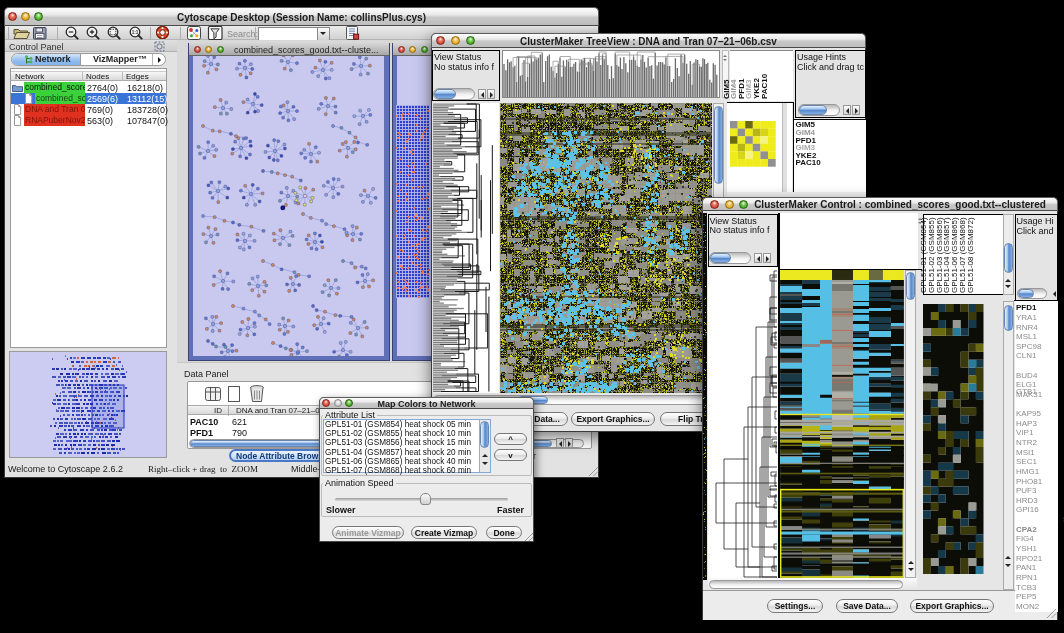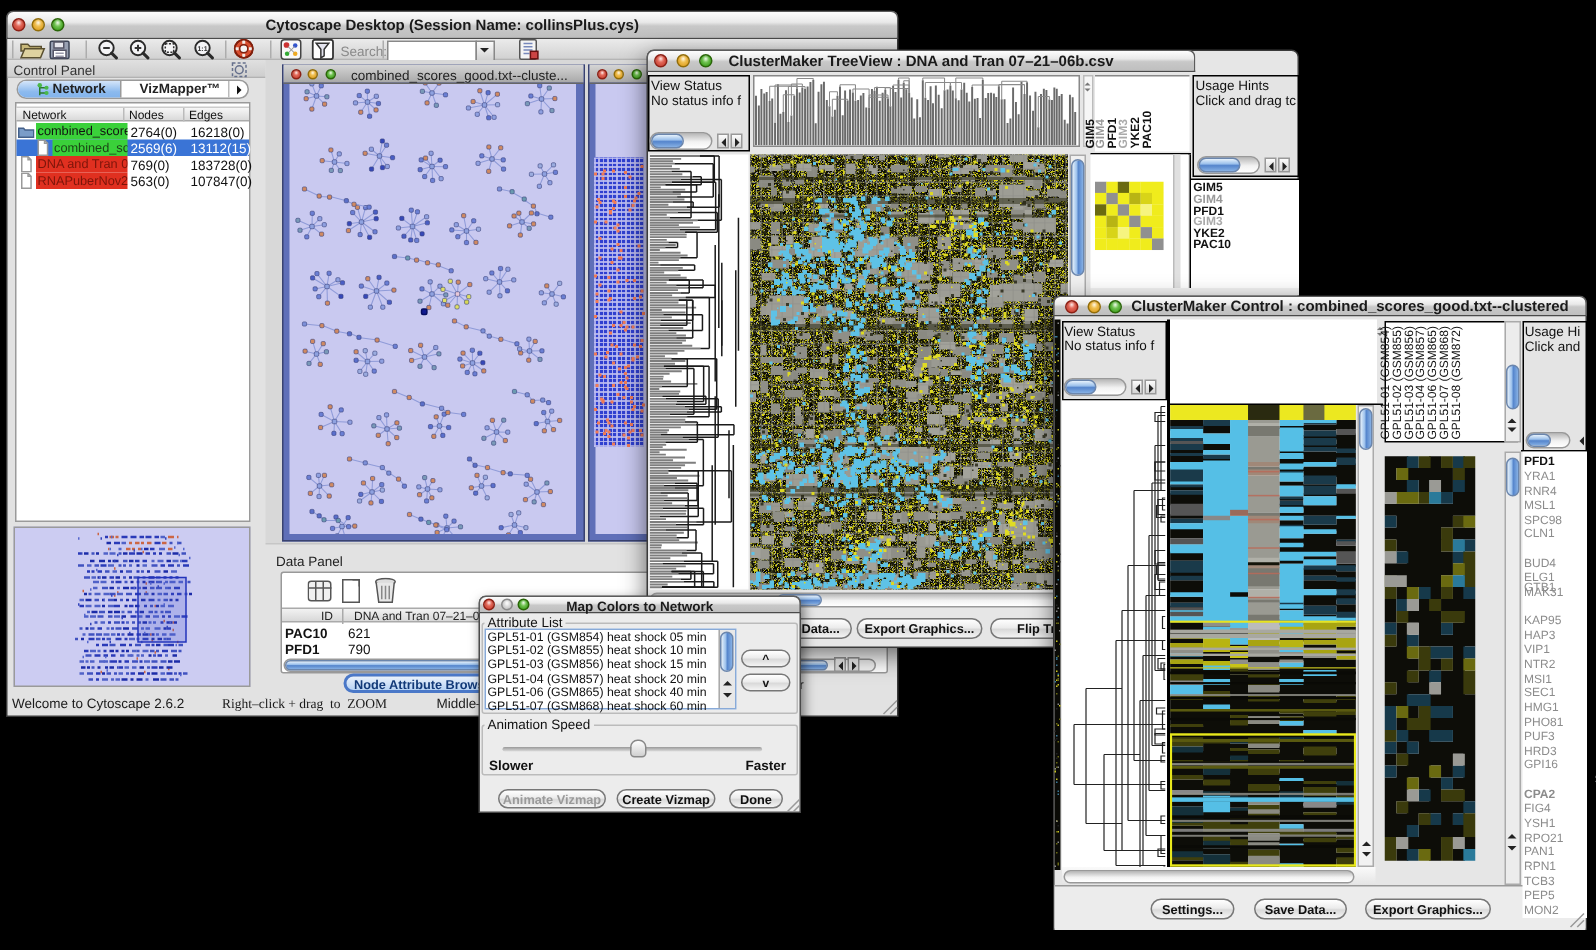--- a/index.html
+++ b/index.html
@@ -1061,21 +1061,21 @@
     <div class="t" style="left:5px;top:0px;font-size:8.5px;font-weight:bold;color:#123a78;">Node Attribute Brows</div>
   </div>
 <div class="t" style="left:533px;top:451px;font-size:8.5px;color:#222;">r</div>
 <div class="t" style="left:8px;top:464px;font-size:9px;color:#1a1a1a;">Welcome to Cytoscape 2.6.2</div>
 <div class="t" style="left:148px;top:464px;font-size:9px;color:#1a1a1a;font-family:Liberation Serif, serif;">Right–click + drag&nbsp; to&nbsp; ZOOM</div>
 <div class="t" style="left:291px;top:464px;font-size:9px;color:#1a1a1a;">Middle–</div>
 <svg style="left:588px;top:466px;" width="11" height="11" viewBox="0 0 11 11">
     <path d="M10 1L1 10M10 5.5L5.5 10" stroke="#999"></path>
   </svg>
 <div style="left:431px;top:33px;width:435px;height:399px;background:#e6e6e6;border:1px solid #3a3a3a;border-radius:5px 5px 0 0;box-shadow:0 5px 16px rgba(0,0,0,0.55);"></div>
-<div class="tbar" style="left:431px;top:33px;width:366px;height:15px;font-size:10px;line-height:15px;">ClusterMaker TreeView : DNA and Tran 07–21–06b.csv</div>
+<div class="tbar" style="left:431px;top:33px;width:435px;height:15px;font-size:10px;line-height:15px;">ClusterMaker TreeView : DNA and Tran 07–21–06b.csv</div>
 <i class="lt" style="left:436.0px;top:36.0px;width:9px;height:9px;background:radial-gradient(circle at 50% 30%, rgba(255,255,255,.85) 0%, rgba(255,255,255,.15) 30%, rgba(255,255,255,0) 45%), radial-gradient(circle at 50% 45%, #f07b6c 0%, #c94435 80%);border:1px solid #8c2015;"></i>
 <i class="lt" style="left:451.0px;top:36.0px;width:9px;height:9px;background:radial-gradient(circle at 50% 30%, rgba(255,255,255,.85) 0%, rgba(255,255,255,.15) 30%, rgba(255,255,255,0) 45%), radial-gradient(circle at 50% 45%, #f8cf68 0%, #dfa123 80%);border:1px solid #926d0a;"></i>
 <i class="lt" style="left:466.0px;top:36.0px;width:9px;height:9px;background:radial-gradient(circle at 50% 30%, rgba(255,255,255,.85) 0%, rgba(255,255,255,.15) 30%, rgba(255,255,255,0) 45%), radial-gradient(circle at 50% 45%, #8fd671 0%, #3fa01e 80%);border:1px solid #2a6608;"></i>
 <div class="p" style="left:432px;top:50px;width:68px;height:51px;"></div>
 <div class="t" style="left:434px;top:52px;font-size:9px;color:#111;">View Status</div>
 <div class="t" style="left:434px;top:62px;font-size:9px;color:#111;">No status info f</div>
 <i class="trk" style="left:433px;top:88px;width:42px;height:12px;"></i>
 <i style="left:434px;top:89px;width:22px;height:10px;background:linear-gradient(180deg,#e6f1fb 0%,#9cc1ec 40%,#5585cc 55%,#86b0e4 100%);border:1px solid #6b86ad;border-radius:6px;"></i>
 <i class="sqb" style="left:478px;top:89px;">
     <b class="tl"></b>

